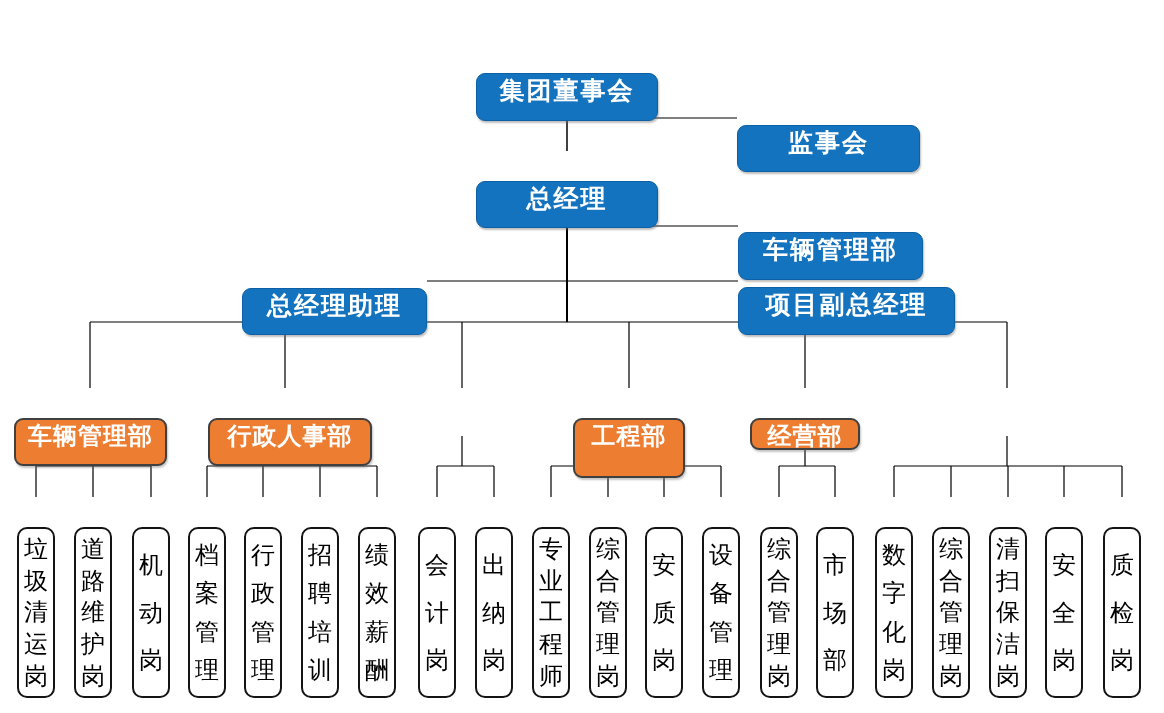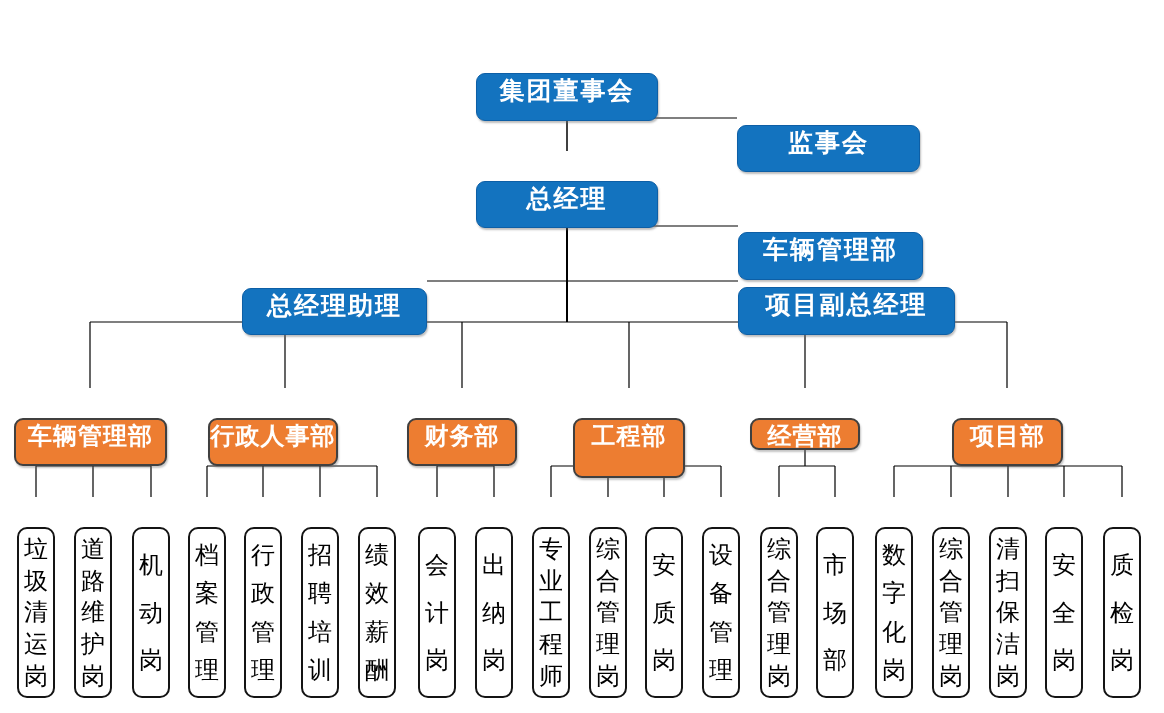--- a/index.html
+++ b/index.html
@@ -88,34 +88,28 @@
   <div class="node exec" style="left:242px;top:258px;width:185px;height:47px">
     <span>总经理助理</span>
   </div>
   <div class="node exec" style="left:738px;top:257px;width:217px;height:48px">
     <span>项目副总经理</span>
   </div>
 
   <div class="node dept" style="left:14px;top:388px;width:153px;height:48px">
     <span>车辆管理部</span>
   </div>
-  <div class="node dept" style="left:208px;top:388px;width:130px;height:48px">
+  <div class="node dept" style="left:208px;top:388px;width:164px;height:48px">
     <span>行政人事部</span>
-  </div>
-  <div class="node dept" style="left:407px;top:388px;width:110px;height:48px">
-    <span>财务部</span>
   </div>
   <div class="node dept" style="left:573px;top:388px;width:112px;height:60px">
     <span>工程部</span>
   </div>
   <div class="node dept" style="left:750px;top:388px;width:110px;height:32px">
     <span>经营部</span>
-  </div>
-  <div class="node dept" style="left:952px;top:388px;width:111px;height:48px">
-    <span>项目部</span>
   </div>
 
   <div class="node pos" style="left:17px">
       <span class="vchars">
         <span>垃</span>
         <span>圾</span>
         <span>清</span>
         <span>运</span>
         <span>岗</span>
       </span>

